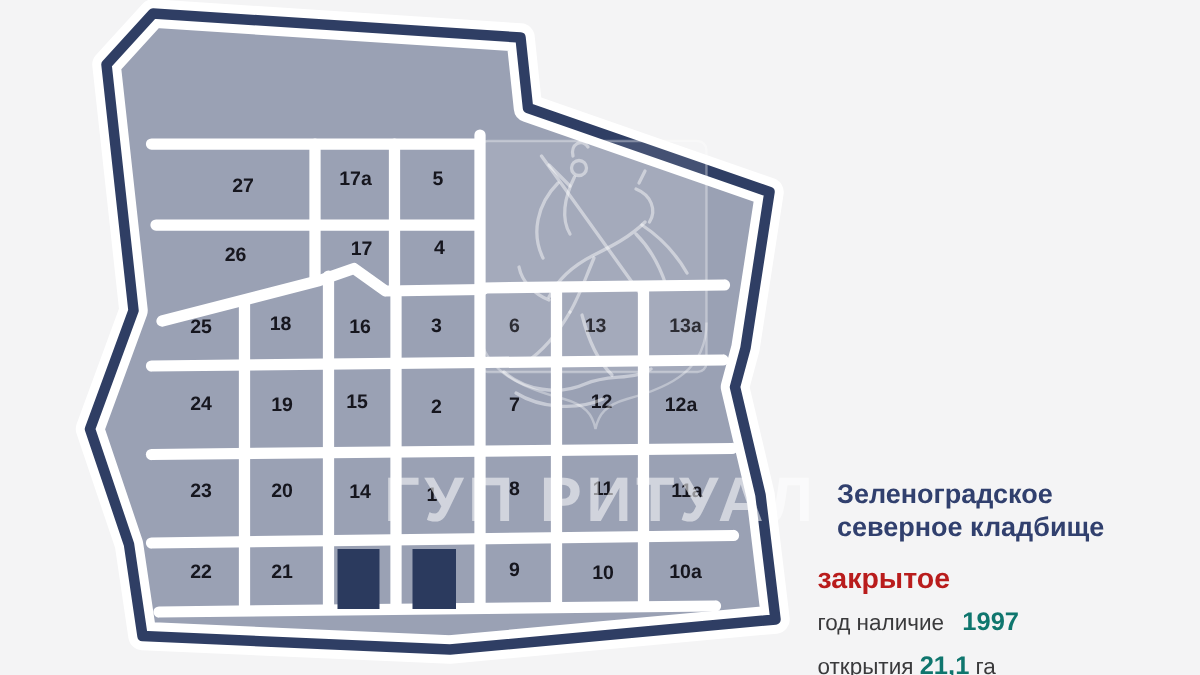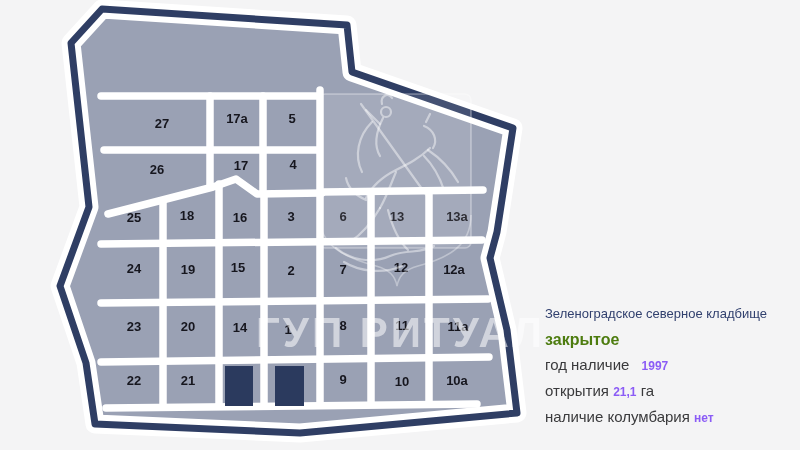--- a/index.html
+++ b/index.html
@@ -20,25 +20,25 @@
     fill:rgba(255,255,255,0.55);
   }
   .coa{stroke:rgba(255,255,255,0.45);stroke-width:2.2;fill:none;
        stroke-linecap:round;stroke-linejoin:round;}
   .coa-frame{stroke:rgba(255,255,255,0.35);stroke-width:1.6;fill:rgba(255,255,255,0.10);}
   .coa-shield{stroke:rgba(255,255,255,0.35);stroke-width:1.6;fill:none;}
   .road{stroke:#ffffff;stroke-width:7.5;fill:none;stroke-linecap:round;stroke-linejoin:round;}
 
   .info{position:absolute;left:545px;top:306px;width:250px;}
   .info-title{
-    font-size:13px;font-weight:normal;color:#31406e;line-height:1.22;margin:0;
+    font-size:18px;font-weight:bold;color:#31406e;line-height:1.22;margin:13px;
   }
-  .info-status{margin-top:9px;font-size:16px;font-weight:bold;color:#4d7c0f;}
+  .info-status{margin-top:9px;font-size:19px;font-weight:bold;color:#b91c1c;}
   .fact{margin-top:6px;font-size:15px;color:#3a3a3c;line-height:1.35;}
-  .fact .value{font-weight:bold;font-size:12px;color:#8b5cf6;}
+  .fact .value{font-weight:bold;font-size:17px;color:#0f766e;}
   .fact .gap{display:inline-block;width:8px;}
 </style>
 </head>
 <body>
 
 <div class="map-wrap">
   <svg width="800" height="450" viewBox="0 0 800 450">
 
     <polygon points="102,9 347,25 352,72 513,128 497,232 490,258 507,330 517,413 300,433 95,424 86,363 60,286 89,207 71,43" fill="#9aa1b4" stroke="#ffffff" stroke-width="19" stroke-linejoin="round"></polygon>
 

